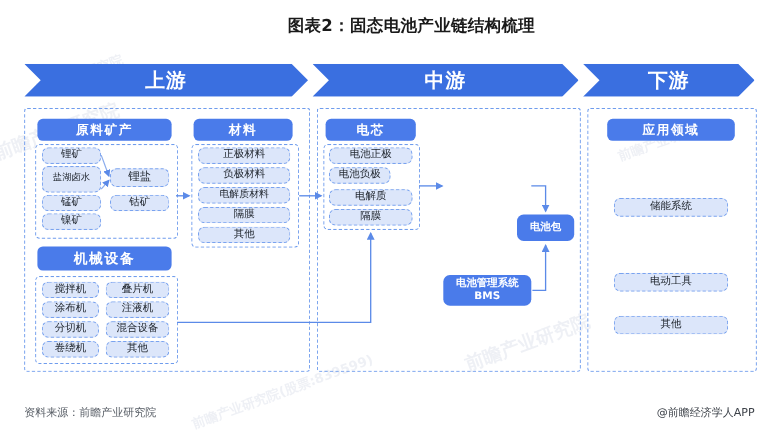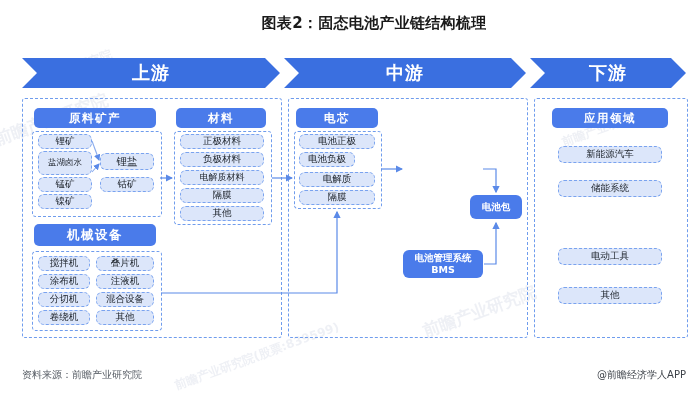--- a/index.html
+++ b/index.html
@@ -212,21 +212,20 @@
   <div class="pill" style="left:299px; top:134px; width:76px; height:15px;">电池正极</div>
   <div class="pill" style="left:299px; top:152px; width:56px; height:15px;">电池负极</div>
   <div class="pill" style="left:299px; top:172px; width:76px; height:15px;">电解质</div>
   <div class="pill" style="left:299px; top:190px; width:76px; height:15px;">隔膜</div>
 
   <div class="procbox" style="left:470px; top:195px; width:52px; height:24px;">电池包</div>
   <div class="procbox" style="left:403px; top:250px; width:80px; height:28px;">电池管理系统BMS</div>
 
   <div class="group-header" style="left:552px; top:108px; width:116px; height:20px;">应用领域</div>
 
-  <div class="pill" style="left:558px; top:146px; width:104px; height:17px;">新能源汽车</div>
   <div class="pill" style="left:558px; top:180px; width:104px; height:17px;">储能系统</div>
   <div class="pill" style="left:558px; top:248px; width:104px; height:17px;">电动工具</div>
   <div class="pill" style="left:558px; top:287px; width:104px; height:17px;">其他</div>
 
   <svg id="wires">
     <defs>
       <marker id="ah" markerWidth="6" markerHeight="6" refX="5" refY="3" orient="auto">
         <path d="M0,0 L6,3 L0,6 z" fill="#5b8ae8"></path>
       </marker>
     </defs>

